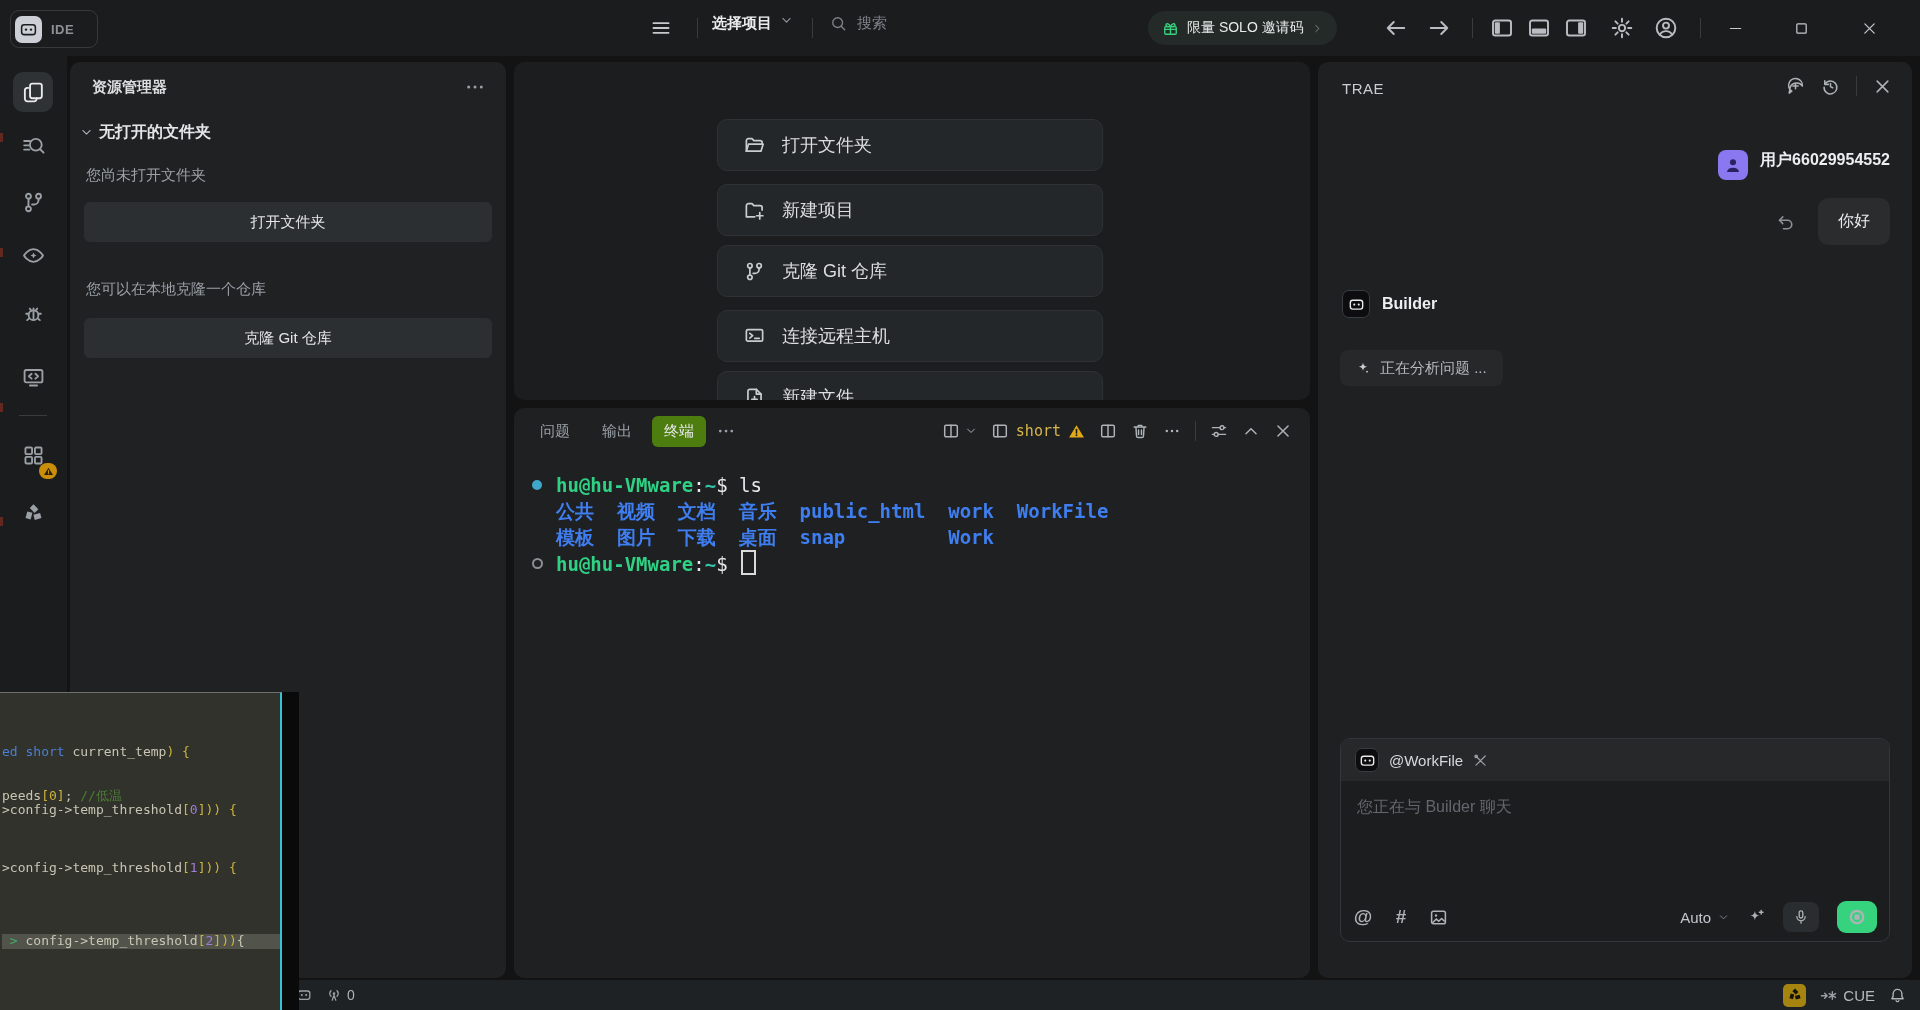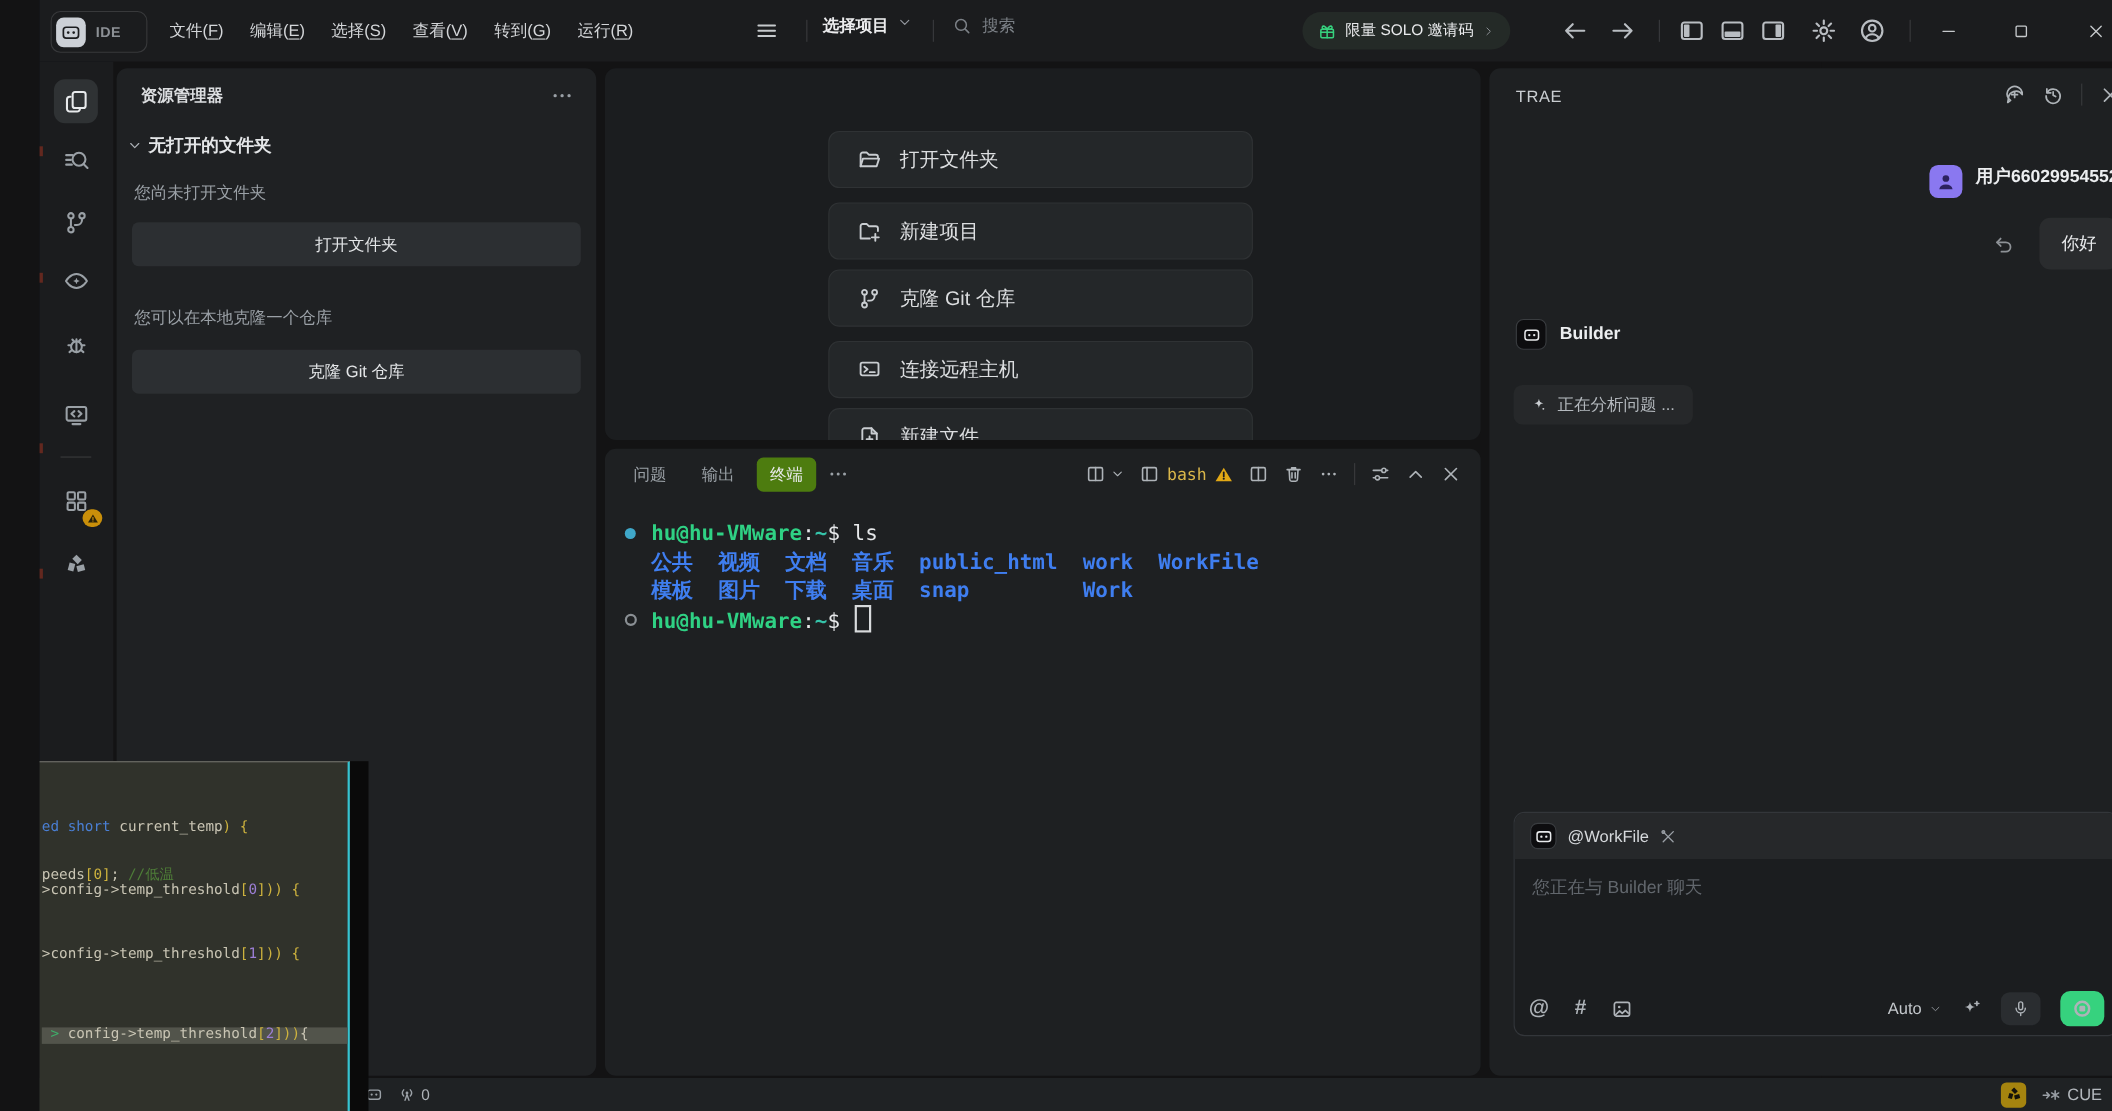--- a/index.html
+++ b/index.html
@@ -1,18 +1,18 @@
 <!DOCTYPE html>
 <html style="--window-bg: #131314; --accent-green: #36d27e; --accent-purple: #8a78f0; --warning-yellow: #d9b64a; --term-green: #2fd184; --term-blue: #3f7ef0; --gold: #a5840f; --cyan: #35c3d1;"><head>
 <meta charset="utf-8">
 <style>
   html,body{margin:0;padding:0;background:#131314;width:1920px;height:1010px;overflow:hidden;
     font-family:"Liberation Sans","DejaVu Sans",sans-serif;-webkit-font-smoothing:antialiased;}
   .abs{position:absolute;}
-  #stage{position:relative;width:1620px;height:1010px;background:var(--window-bg,#131314);margin-left:36px;}
+  #stage{position:relative;width:1620px;height:1010px;background:var(--window-bg,#131314);}
   .ic{display:inline-flex;align-items:center;justify-content:center;}
   .ic svg{width:100%;height:100%;display:block;}
 
   
   #titlebar{left:0;top:0;width:1920px;height:56px;background:#1b1c1e;display:flex;align-items:center;}
   #logo-wrap{position:absolute;left:10px;top:10px;width:86px;height:36px;border:1px solid #38393b;border-radius:9px;display:flex;align-items:center;}
   #logo-tile{width:27px;height:27px;margin-left:4px;background:#ccd0d6;border-radius:7px;color:#1b1c1e;display:flex;align-items:center;justify-content:center;}
   #logo-tile .ic{width:19px;height:19px;}
   #logo-label{margin-left:9px;color:#8d9196;font-size:13px;font-weight:bold;letter-spacing:.5px;}
   #menus{position:absolute;left:106px;top:0;height:56px;display:flex;align-items:center;}
@@ -154,28 +154,20 @@
           <span class="ic" style="width:19px;height:19px">
             <svg viewBox="0 0 16 16" fill="none" stroke="currentColor" stroke-width="1.3" stroke-linecap="round" stroke-linejoin="round">
               <rect x="2.2" y="4" width="11.6" height="8.3" rx="2.2"></rect>
               <circle cx="5.9" cy="8.1" r="1" fill="currentColor" stroke="none"></circle>
               <circle cx="10.1" cy="8.1" r="1" fill="currentColor" stroke="none"></circle>
             </svg>
           </span>
         </div>
       <span id="logo-label">IDE</span>
     </div>
-    <div id="menus">
-        <span class="menu-item">文件(<u>F</u>)</span>
-        <span class="menu-item">编辑(<u>E</u>)</span>
-        <span class="menu-item">选择(<u>S</u>)</span>
-        <span class="menu-item">查看(<u>V</u>)</span>
-        <span class="menu-item">转到(<u>G</u>)</span>
-        <span class="menu-item">运行(<u>R</u>)</span>
-      </div>
     <span id="hamburger" class="ic">
         <svg viewBox="0 0 16 16" fill="none" stroke="currentColor" stroke-width="1.3" stroke-linecap="round" stroke-linejoin="round">
           <path d="M2.5 4.5h11M2.5 8h11M2.5 11.5h11"></path>
         </svg>
       </span>
     <div class="tb-divider" style="left:697px"></div>
     <div id="project-selector">
       <span>选择项目</span>
       <span class="ic">
           <svg viewBox="0 0 16 16" fill="none" stroke="currentColor" stroke-width="1.3" stroke-linecap="round" stroke-linejoin="round">
@@ -465,21 +457,21 @@
             </svg>
           </span>
       </span>
       <div id="bash-group">
         <span class="ic">
             <svg viewBox="0 0 16 16" fill="none" stroke="currentColor" stroke-width="1.3" stroke-linecap="round" stroke-linejoin="round">
               <rect x="2.4" y="2.8" width="11.2" height="10.4" rx="1.2"></rect>
               <path d="M6 2.8v10.4"></path>
             </svg>
           </span>
-        <span class="shell">bash</span>
+        <span class="shell">short</span>
         <span class="ic warn">
             <svg viewBox="0 0 16 16" fill="none" stroke="currentColor" stroke-width="1.3" stroke-linecap="round" stroke-linejoin="round">
               <path d="M8 2L15 13.6H1z" fill="#e2a815" stroke="none"></path>
               <path d="M8 6.1v3.4" stroke="#1b1c1e" stroke-width="1.5"></path>
               <circle cx="8" cy="11.5" r=".9" fill="#1b1c1e" stroke="none"></circle>
             </svg>
           </span>
       </div>
       <span class="ic">
           <svg viewBox="0 0 16 16" fill="none" stroke="currentColor" stroke-width="1.3" stroke-linecap="round" stroke-linejoin="round">

